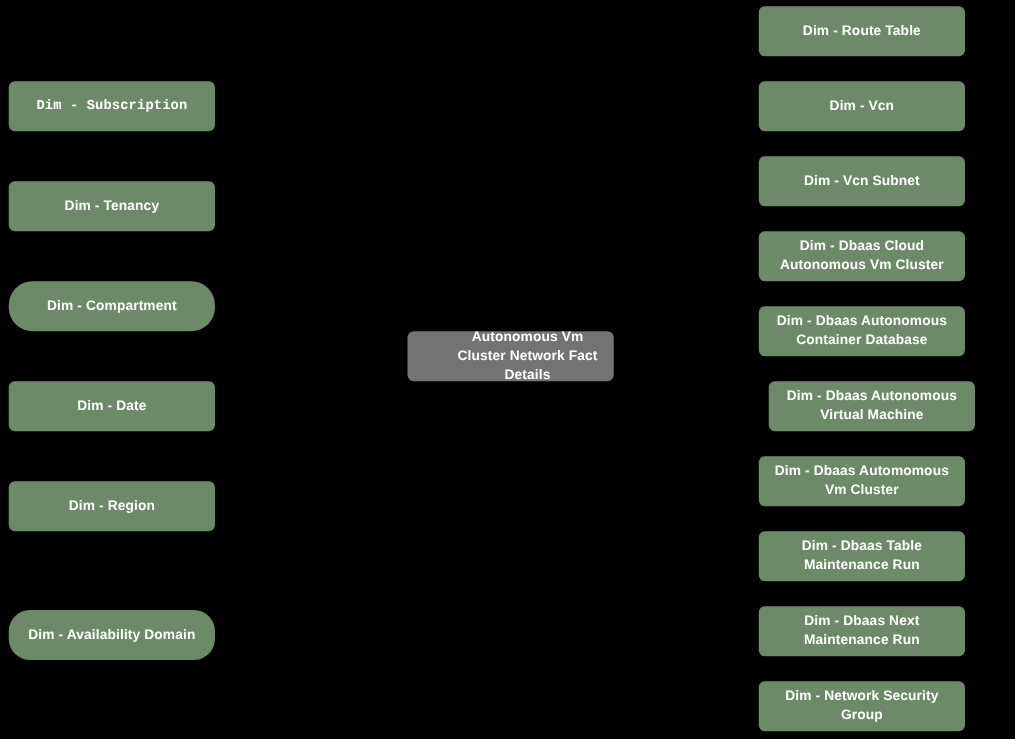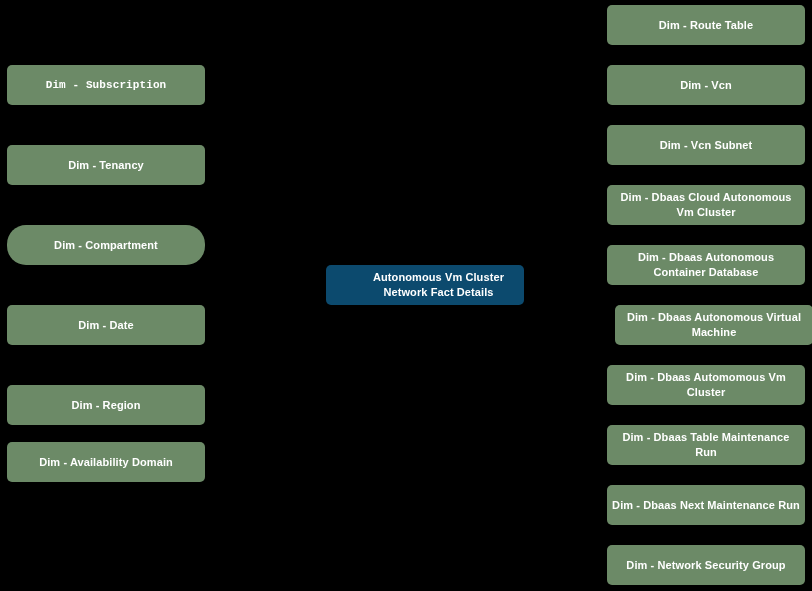--- a/index.html
+++ b/index.html
@@ -19,42 +19,42 @@
     position: absolute;
     left: 0;
     top: 0;
     width: 812px;
     height: 591px;
     background: #000000;
   }
   .node {
     position: absolute;
     box-sizing: border-box;
-    width: 198px;
+    width: 165px;
     height: 40px;
     border-radius: 5px;
     display: flex;
     align-items: center;
     justify-content: center;
     text-align: center;
     padding: 2px 5px;
     color: #ffffff;
     font-size: 11px;
     font-weight: bold;
     line-height: 15px;
     letter-spacing: 0.1px;
     font-family: "Liberation Sans", sans-serif;
     cursor: pointer;
     user-select: none;
   }
   .node-dim {
     background: #6c8a67;
   }
   .node-fact {
-    background: #0c4a6e;
+    background: #737373;
     padding-left: 32px;
   }
   .node-label {
     display: block;
     width: 100%;
   }
 </style>
 </head>
 <body>
 
@@ -70,21 +70,21 @@
     </div>
     <div class="node node-dim" style="left: 7px; top: 225px; border-radius: 19px;">
       <span class="node-label">Dim - Compartment</span>
     </div>
     <div class="node node-dim" style="left: 7px; top: 305px;">
       <span class="node-label">Dim - Date</span>
     </div>
     <div class="node node-dim" style="left: 7px; top: 385px;">
       <span class="node-label">Dim - Region</span>
     </div>
-    <div class="node node-dim" style="left: 7px; top: 442px;">
+    <div class="node node-dim" style="left: 7px; top: 488px; border-radius: 17px;">
       <span class="node-label">Dim - Availability Domain</span>
     </div>
     <div class="node node-dim" style="left: 607px; top: 5px;">
       <span class="node-label">Dim - Route Table</span>
     </div>
     <div class="node node-dim" style="left: 607px; top: 65px;">
       <span class="node-label">Dim - Vcn</span>
     </div>
     <div class="node node-dim" style="left: 607px; top: 125px;">
       <span class="node-label">Dim - Vcn Subnet</span>

